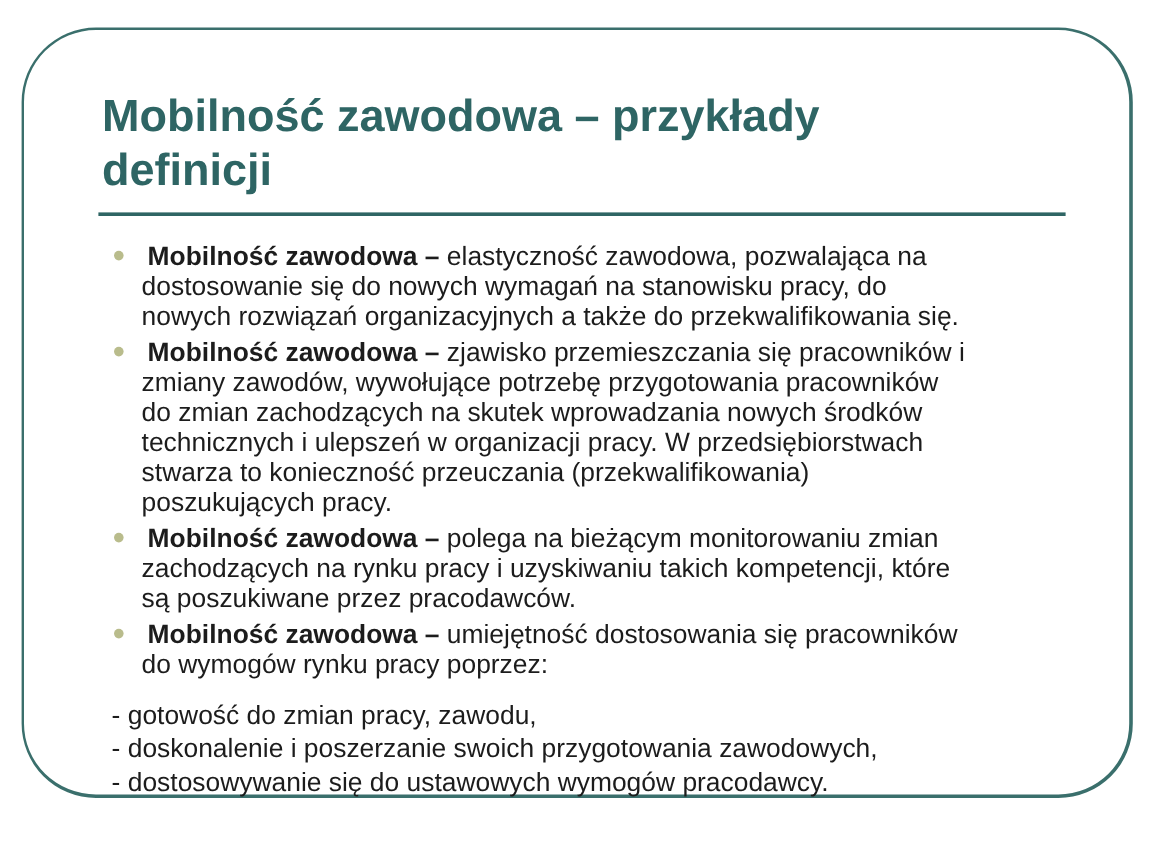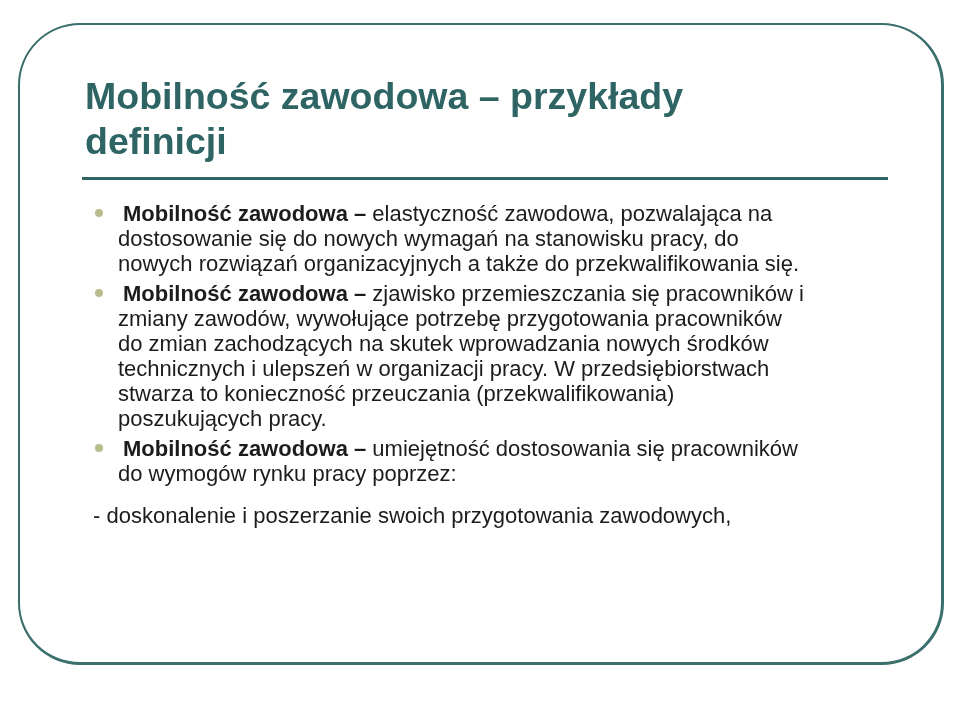--- a/index.html
+++ b/index.html
@@ -82,26 +82,32 @@
       <li>
         <span class="dot"></span>
         <span class="lead">Mobilność zawodowa –</span><span> elastyczność zawodowa, pozwalająca na dostosowanie się do nowych wymagań na stanowisku pracy, do nowych rozwiązań organizacyjnych a także do przekwalifikowania się.</span>
       </li>
 
       <li>
         <span class="dot"></span>
         <span class="lead">Mobilność zawodowa –</span><span> zjawisko przemieszczania się pracowników i zmiany zawodów, wywołujące potrzebę przygotowania pracowników do zmian zachodzących na skutek wprowadzania nowych środków technicznych i ulepszeń w organizacji pracy. W przedsiębiorstwach stwarza to konieczność przeuczania (przekwalifikowania) poszukujących pracy.</span>
       </li>
 
+      <li>
+        <span class="dot"></span>
+        <span class="lead">Mobilność zawodowa –</span><span> polega na bieżącym monitorowaniu zmian zachodzących na rynku pracy i uzyskiwaniu takich kompetencji, które są poszukiwane przez pracodawców.</span>
+      </li>
 
       <li>
         <span class="dot"></span>
         <span class="lead">Mobilność zawodowa –</span><span> umiejętność dostosowania się pracowników do wymogów rynku pracy poprzez:</span>
       </li>
 
     </ul>
 
     <div class="subs">
+      <div class="sub">- gotowość do zmian pracy, zawodu,</div>
       <div class="sub">- doskonalenie i poszerzanie swoich przygotowania zawodowych,</div>
+      <div class="sub">- dostosowywanie się do ustawowych wymogów pracodawcy.</div>
     </div>
   </div>
 
 </div>
 
 </body></html>

